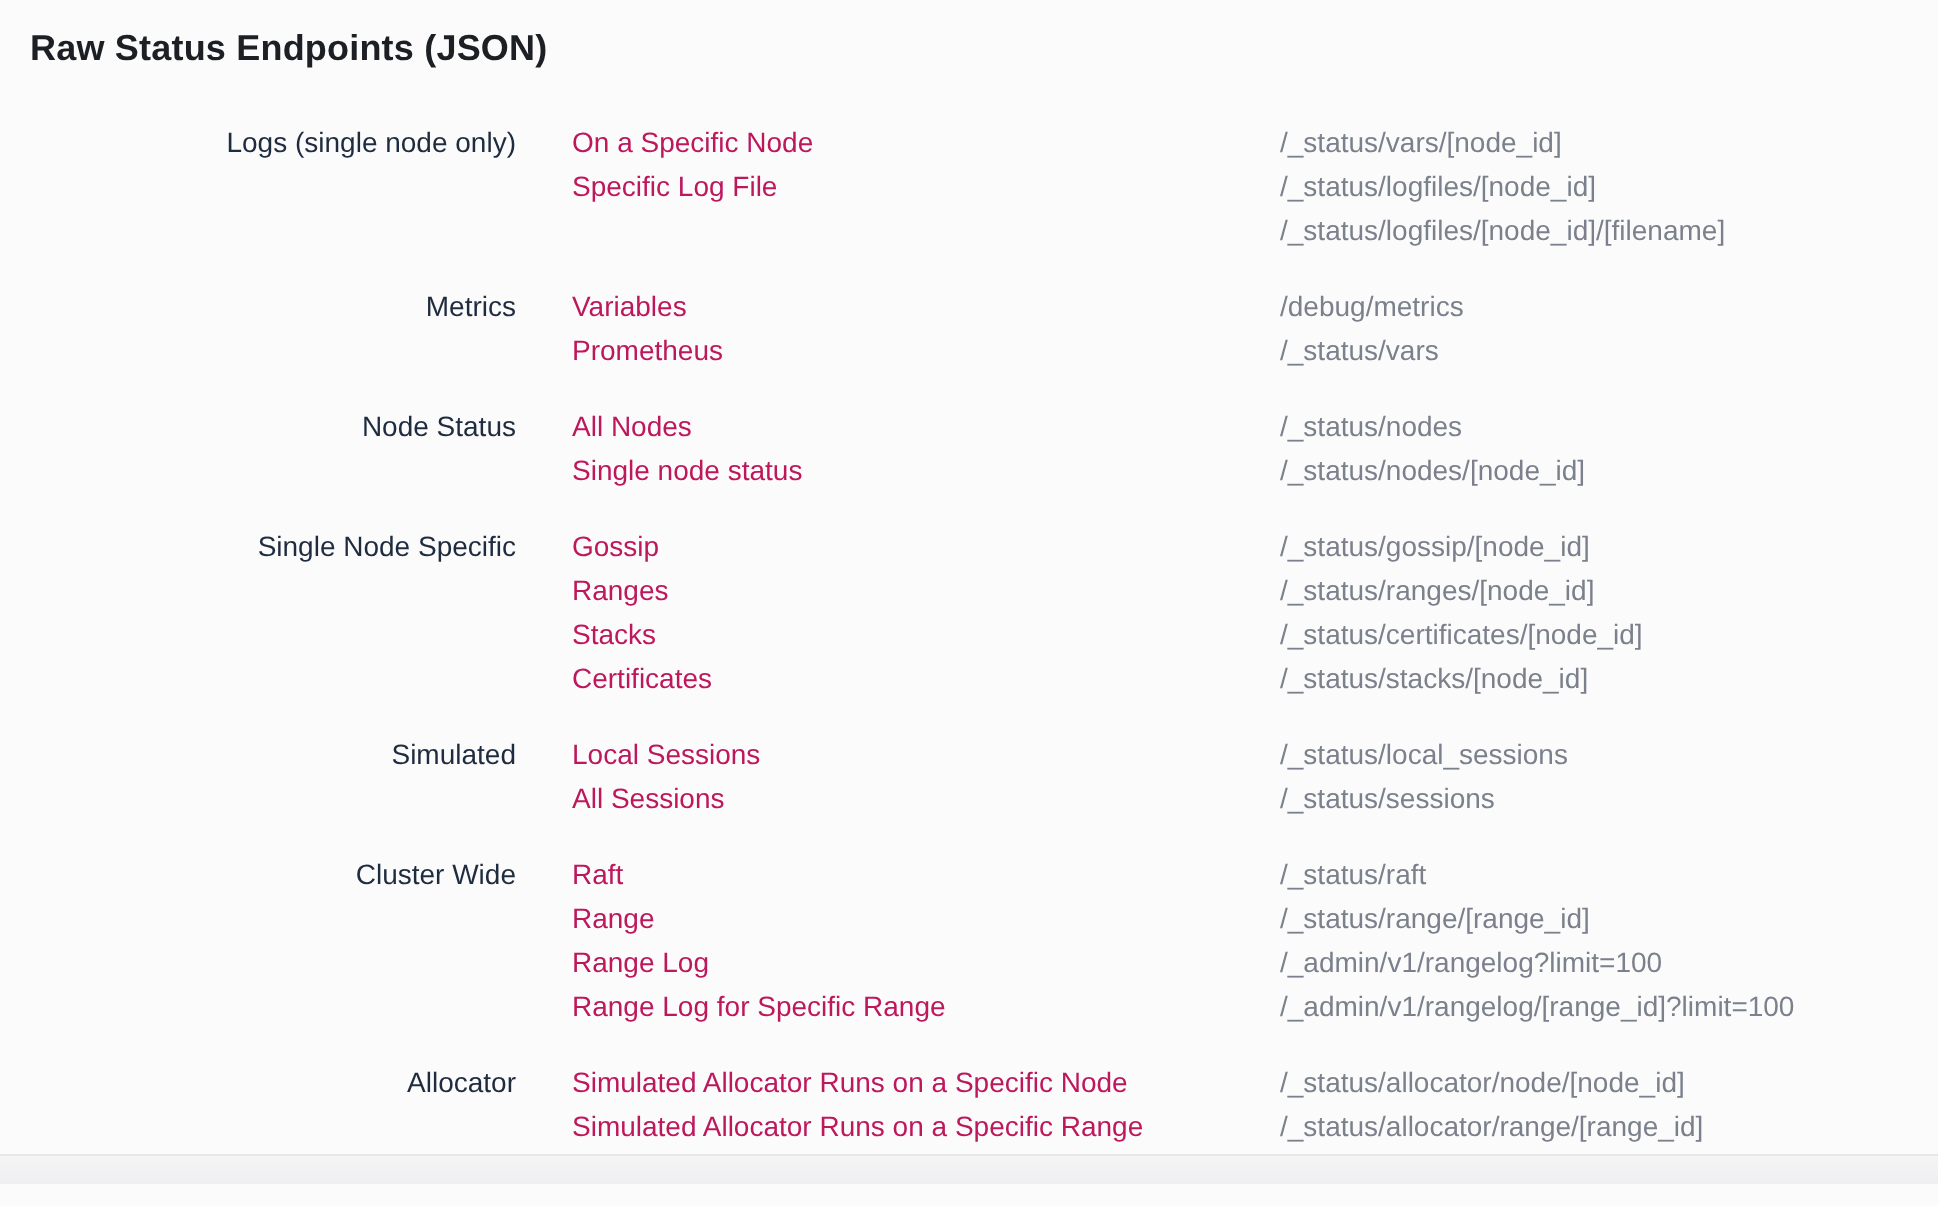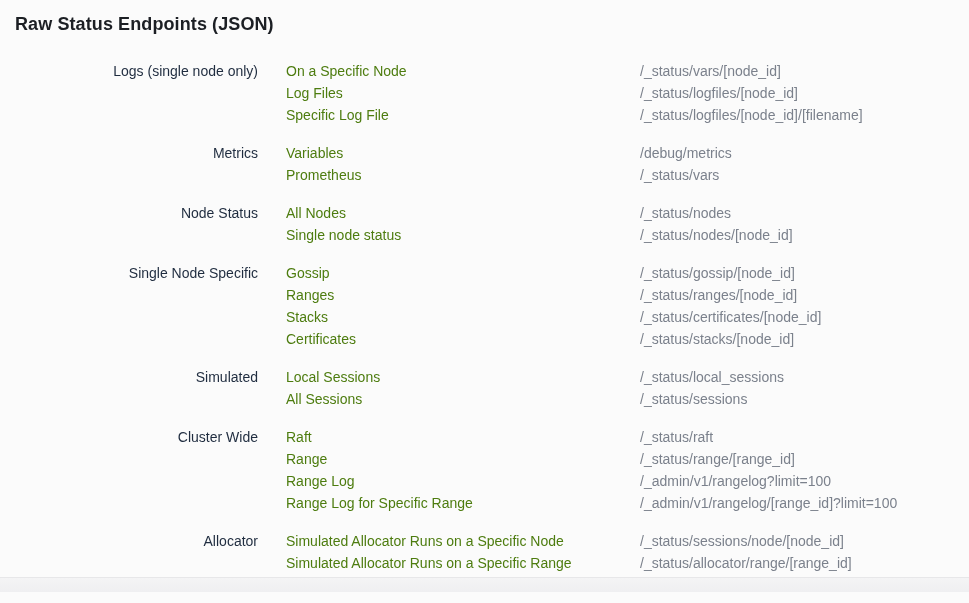--- a/index.html
+++ b/index.html
@@ -51,21 +51,21 @@
   .group-paths {
     flex: 1 1 auto;
   }
   .line {
     height: 22px;
     line-height: 22px;
     font-size: 14px;
     white-space: nowrap;
   }
   a.endpoint-link {
-    color: #4d7c0f;
+    color: #be185d;
     text-decoration: none;
     cursor: pointer;
   }
   .path {
     color: #7b818c;
   }
   .footer-band {
     position: absolute;
     left: 0;
     bottom: 0;
@@ -79,21 +79,20 @@
 <body>
 
 <div class="page">
   <div class="content">
     <h1 class="page-title">Raw Status Endpoints (JSON)</h1>
     <div class="groups" id="groups">
   <div class="group">
     <div class="group-label">Logs (single node only)</div>
     <div class="group-links">
             <div class="line"><a href="#" class="endpoint-link">On a Specific Node</a></div>
-            <div class="line"><a href="#" class="endpoint-link">Log Files</a></div>
             <div class="line"><a href="#" class="endpoint-link">Specific Log File</a></div>
           </div>
     <div class="group-paths">
             <div class="line path">/_status/vars/[node_id]</div>
             <div class="line path">/_status/logfiles/[node_id]</div>
             <div class="line path">/_status/logfiles/[node_id]/[filename]</div>
           </div>
   </div>
 
   <div class="group">
@@ -164,20 +163,20 @@
           </div>
   </div>
 
   <div class="group">
     <div class="group-label">Allocator</div>
     <div class="group-links">
             <div class="line"><a href="#" class="endpoint-link">Simulated Allocator Runs on a Specific Node</a></div>
             <div class="line"><a href="#" class="endpoint-link">Simulated Allocator Runs on a Specific Range</a></div>
           </div>
     <div class="group-paths">
-            <div class="line path">/_status/sessions/node/[node_id]</div>
+            <div class="line path">/_status/allocator/node/[node_id]</div>
             <div class="line path">/_status/allocator/range/[range_id]</div>
           </div>
   </div>
 </div>
   </div>
   <div class="footer-band"></div>
 </div>
 
 </body></html>

